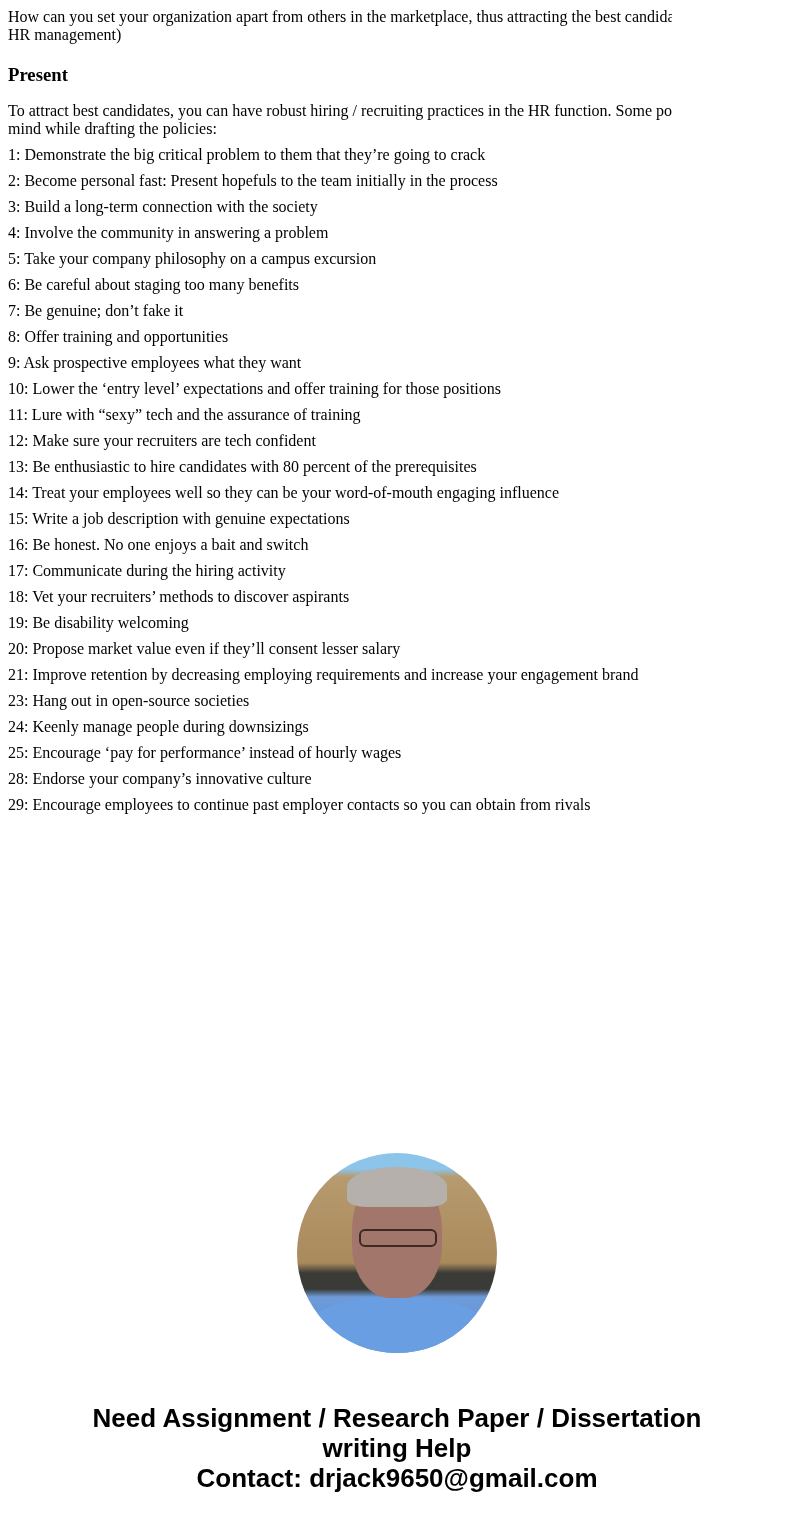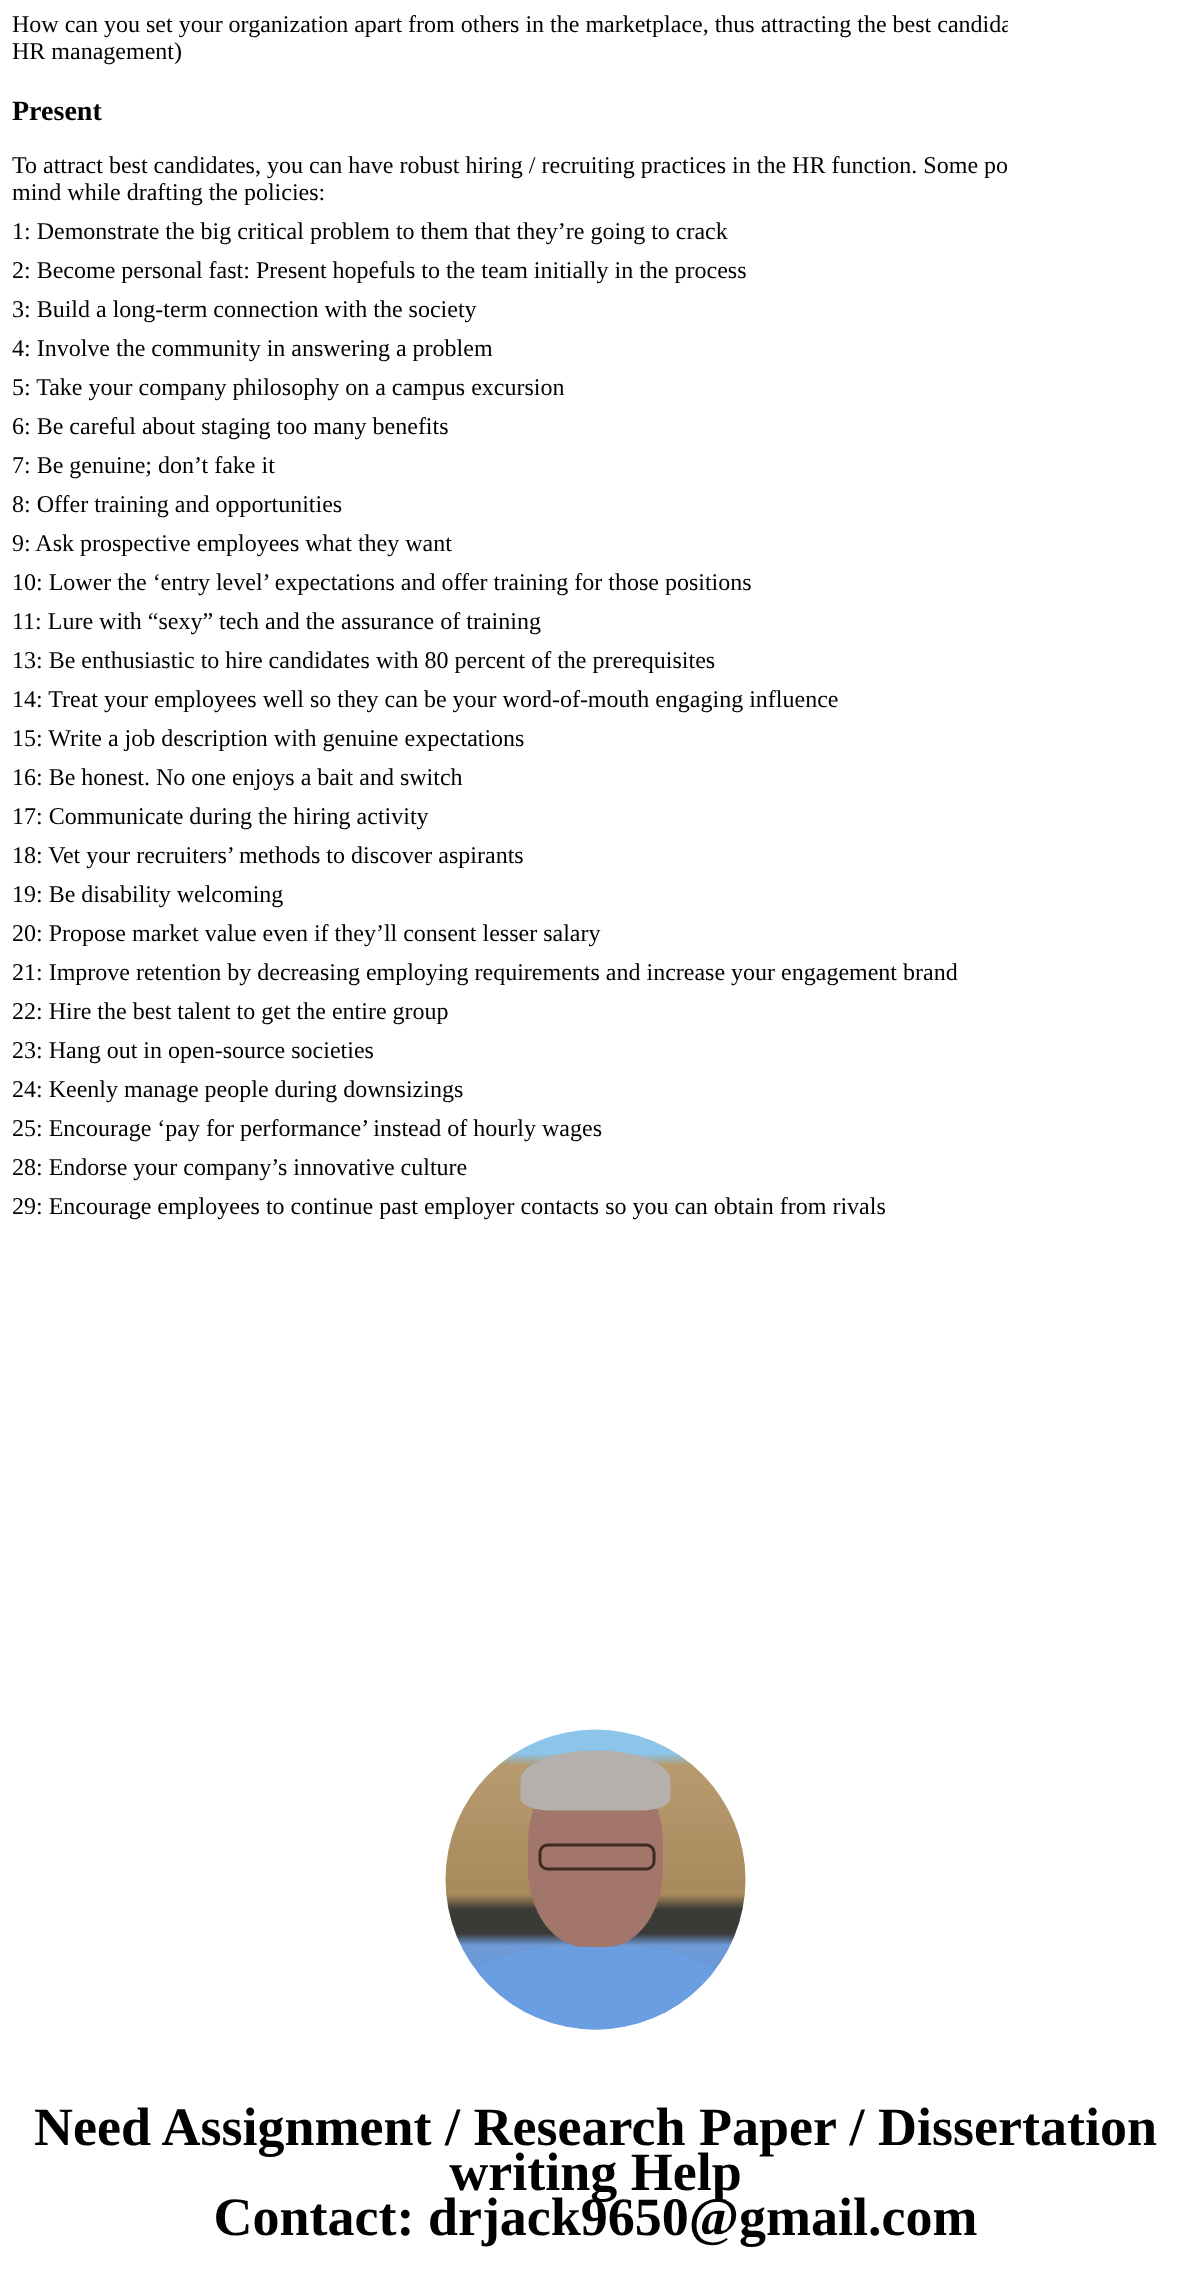--- a/index.html
+++ b/index.html
@@ -30,21 +30,21 @@
   .avatar .glasses {
     position: absolute; left: 62px; top: 76px; width: 78px; height: 18px;
     border: 2px solid #3b2a22; border-radius: 6px; box-sizing: border-box;
   }
   .avatar .shirt {
     position: absolute; left: 10px; top: 145px; width: 180px; height: 80px;
     background: #6a9ee2; border-radius: 40% 40% 0 0;
   }
   .footer {
     position: absolute; left: 0; top: 1403px; width: 794px; text-align: center;
-    font-family: Liberation Serif, serif; font-weight: bold; font-size: 36px; line-height: 30px;
+    font-family: Liberation Sans, sans-serif; font-weight: bold; font-size: 26px; line-height: 30px;
   }
 </style>
 </head>
 <body>
 
 <div class="clip-area">
   <div class="content">
     <p class="question">How can you set your organization apart from others in the marketplace, thus attracting the best candidates?(the class is HR management)</p>
     <h3 class="sol-heading">Present</h3>
     <p class="intro">To attract best candidates, you can have robust hiring / recruiting practices in the HR function. Some points to keep in mind while drafting the policies:</p>
@@ -53,30 +53,30 @@
       <p>2: Become personal fast: Present hopefuls to the team initially in the process</p>
       <p>3: Build a long-term connection with the society</p>
       <p>4: Involve the community in answering a problem</p>
       <p>5: Take your company philosophy on a campus excursion</p>
       <p>6: Be careful about staging too many benefits</p>
       <p>7: Be genuine; don’t fake it</p>
       <p>8: Offer training and opportunities</p>
       <p>9: Ask prospective employees what they want</p>
       <p>10: Lower the ‘entry level’ expectations and offer training for those positions</p>
       <p>11: Lure with “sexy” tech and the assurance of training</p>
+      <p>12: Make sure your recruiters are tech confident</p>
       <p>13: Be enthusiastic to hire candidates with 80 percent of the prerequisites</p>
       <p>14: Treat your employees well so they can be your word-of-mouth engaging influence</p>
       <p>15: Write a job description with genuine expectations</p>
       <p>16: Be honest. No one enjoys a bait and switch</p>
       <p>17: Communicate during the hiring activity</p>
       <p>18: Vet your recruiters’ methods to discover aspirants</p>
       <p>19: Be disability welcoming</p>
       <p>20: Propose market value even if they’ll consent lesser salary</p>
       <p>21: Improve retention by decreasing employing requirements and increase your engagement brand</p>
-      <p>22: Hire the best talent to get the entire group</p>
       <p>23: Hang out in open-source societies</p>
       <p>24: Keenly manage people during downsizings</p>
       <p>25: Encourage ‘pay for performance’ instead of hourly wages</p>
       <p>28: Endorse your company’s innovative culture</p>
       <p>29: Encourage employees to continue past employer contacts so you can obtain from rivals</p>
     </div>
   </div>
 </div>
 
 <div class="avatar">

